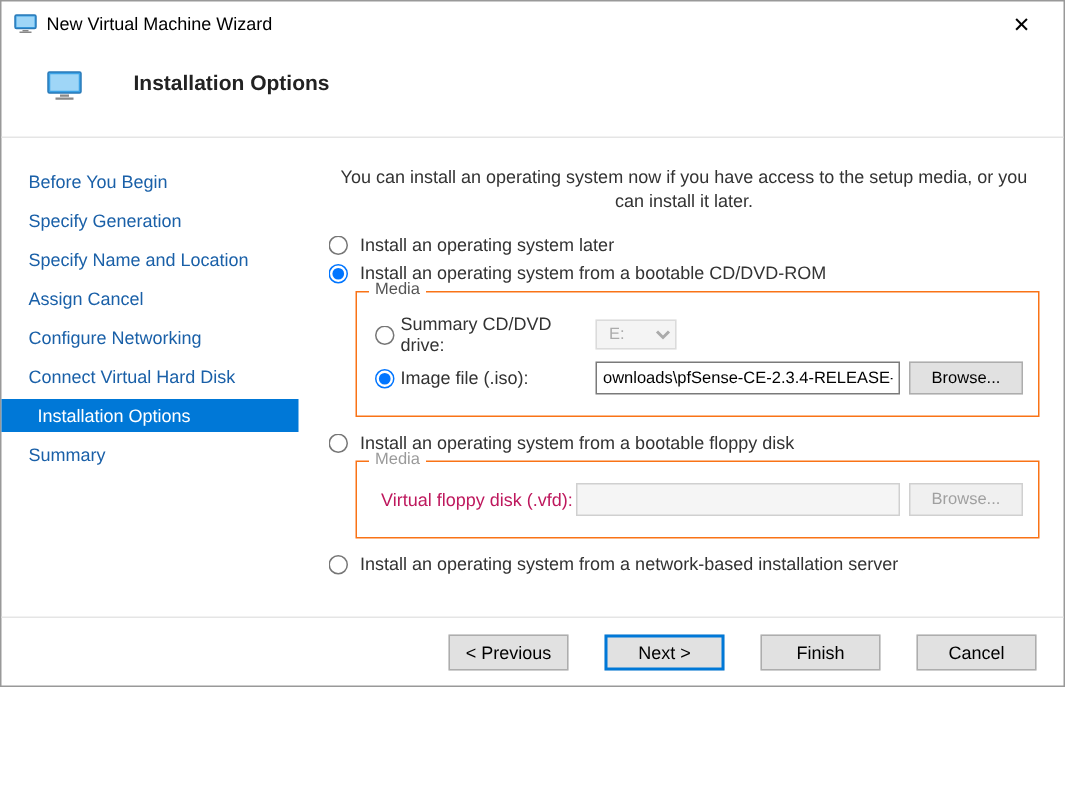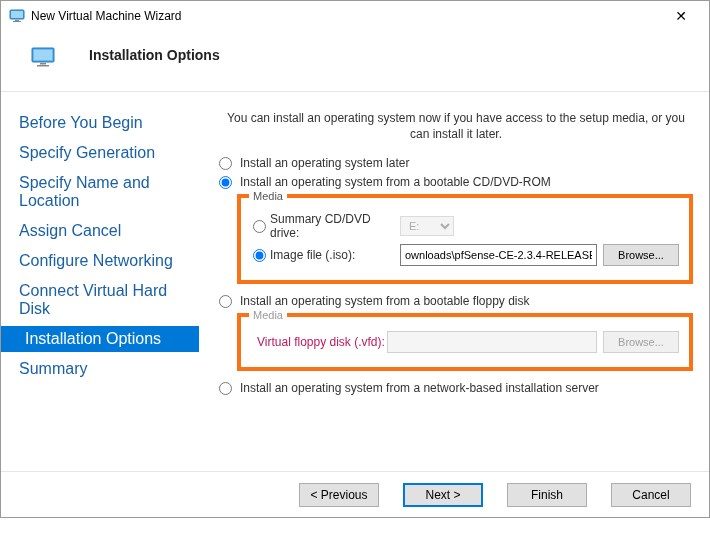--- a/index.html
+++ b/index.html
@@ -1,34 +1,34 @@
 <!DOCTYPE html>
 <html><head>
 <meta charset="utf-8">
 <style>
 * { box-sizing: border-box; margin: 0; padding: 0; font-family: "Segoe UI", Tahoma, sans-serif; }
 body { background: #fff; width: 710px; height: 538px; overflow: hidden; }
-.window { width: 710px; height: 518px; border: 1px solid #999; background: #fff; position: relative; }
+.window { width: 710px; height: 458px; border: 1px solid #999; background: #fff; position: relative; }
 .titlebar { height: 30px; display: flex; align-items: center; padding: 0 8px; font-size: 12px; }
 .titlebar .icon { width: 16px; height: 16px; margin-right: 6px; display: inline-flex; align-items: center; justify-content: center; }
 .titlebar .title { flex: 1; }
 .titlebar .close { width: 40px; text-align: center; cursor: pointer; font-size: 14px; }
 .header { padding: 14px 20px 22px 20px; display: flex; align-items: center; }
 .header .hicon { width: 24px; height: 24px; margin-right: 34px; margin-left: 10px; display: inline-flex; align-items: center; justify-content: center; }
 .header .htitle { font-size: 14px; font-weight: 600; color: #222; margin-top: -4px; }
 .hr { height: 1px; background: #e5e5e5; }
 .body { display: flex; height: 382px; }
-.sidebar { width: 198px; padding: 18px 0 0 0; font-size: 16px; }
+.sidebar { width: 198px; padding: 18px 0 0 0; font-size: 12px; }
 .sidebar .step { padding: 4px 18px 4px 18px; color: #1a60a8; cursor: pointer; margin-bottom: 4px; }
 .sidebar .step.active { background: #0078d7; color: #fff; padding-left: 24px; }
 .main { flex: 1; padding: 18px 16px 10px 20px; font-size: 12px; color: #333; }
 .main .intro { margin-bottom: 14px; line-height: 1.35; text-align: center; }
 .opt { display: flex; align-items: center; margin: 5px 0; }
 .opt input[type=radio] { margin-right: 8px; }
-.fieldset { border: 4px solid #f97316; margin: 4px 0 10px 18px; padding: 10px 10px 10px 12px; position: relative; }
+.fieldset { border: 1px solid #f97316; margin: 4px 0 10px 18px; padding: 10px 10px 10px 12px; position: relative; }
 .fieldset .legend { position: absolute; top: -8px; left: 8px; background: #fff; padding: 0 4px; font-size: 11px; color: #555; }
 .fieldset.disabled { color: #9a9a9a; }
 .fieldset.disabled .legend { color: #9a9a9a; }
 .row { display: flex; align-items: center; margin: 4px 0; }
 .row label { margin-left: 4px; }
 .row .lbl-fixed { width: 130px; display: inline-block; }
 .select { width: 54px; height: 20px; border: 1px solid #ccc; background: #f0f0f0; font-size: 11px; padding: 1px 4px; color: #888; }
 .textin { flex: 1; height: 22px; border: 1px solid #7a7a7a; font-size: 11px; padding: 2px 4px; background: #fff; color: #000; }
 .textin.sel { background: #fff; }
 .textin.disabled { background: #f5f5f5; border: 1px solid #d0d0d0; color: #aaa; }

